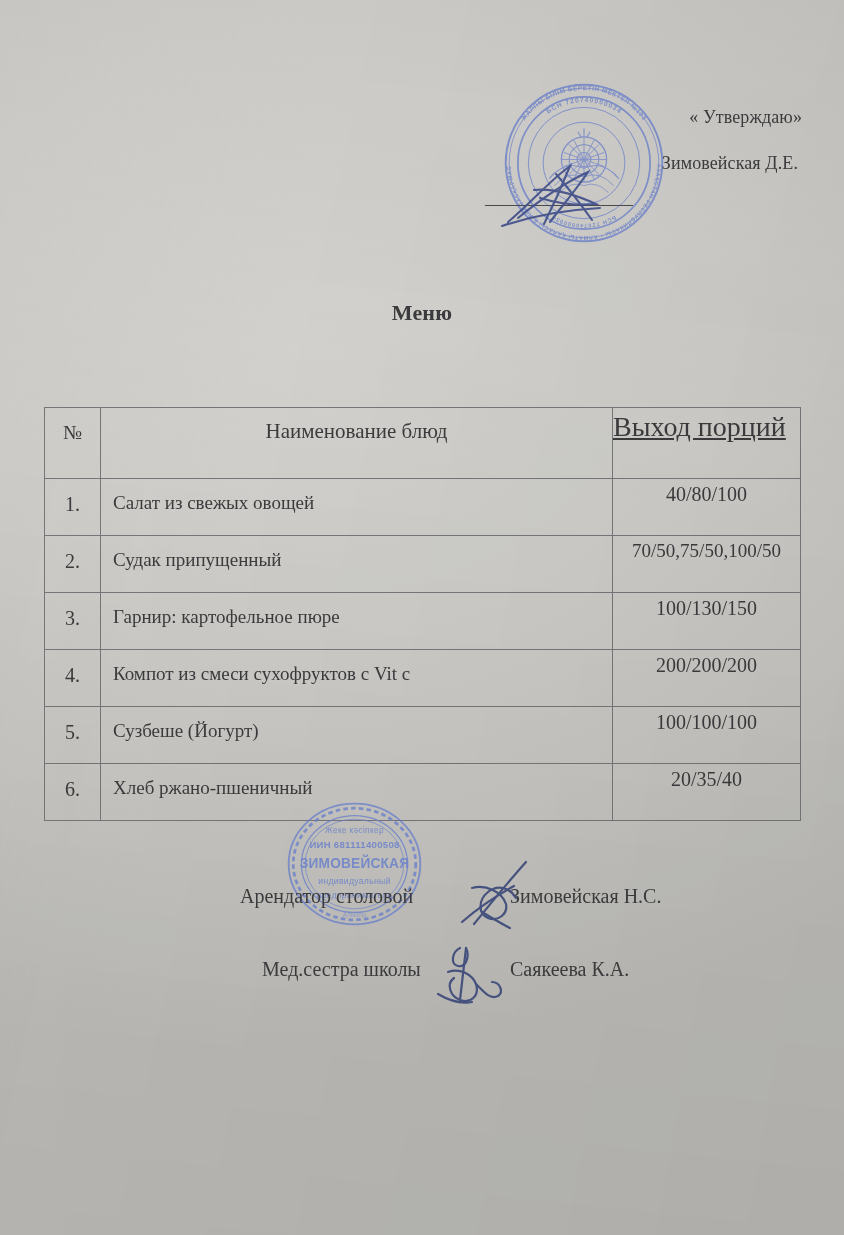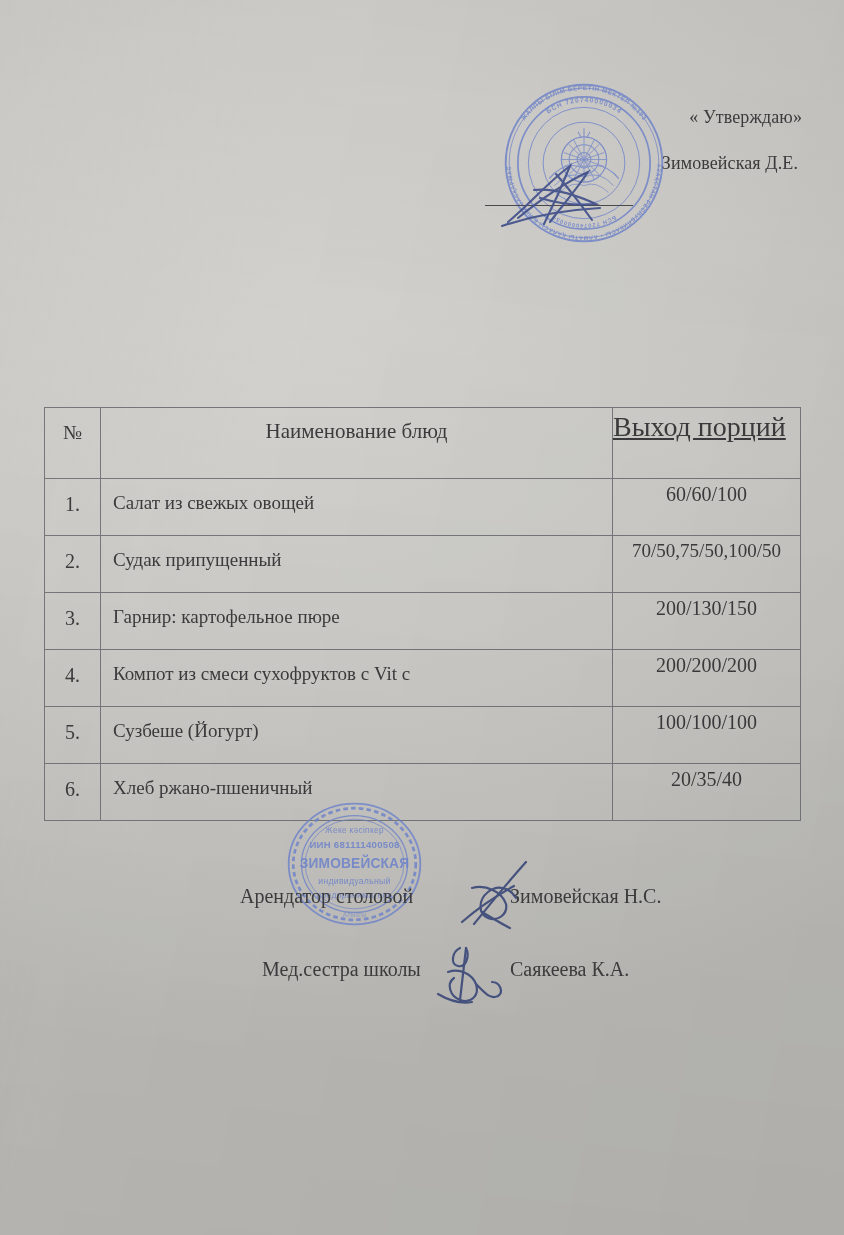--- a/index.html
+++ b/index.html
@@ -238,49 +238,50 @@
   <svg class="ink ink-director" viewBox="0 0 150 72">
     <g fill="none" stroke="#42508a" stroke-width="2.1" stroke-linecap="round" opacity="0.92">
       <path d="M 8,62 C 30,44 48,22 70,6 C 62,26 54,44 44,64"></path>
       <path d="M 18,58 C 40,40 62,24 88,12 C 76,30 62,46 50,62"></path>
       <path d="M 34,30 C 52,28 74,34 96,44 C 80,46 60,44 40,38"></path>
       <path d="M 56,14 C 70,30 82,46 92,60"></path>
       <path d="M 2,66 C 26,58 60,50 100,48"></path>
     </g>
   </svg>
 
+  <div class="title-menu">Меню</div>
 
   <table class="menu-table">
     <colgroup>
       <col class="col-num">
         <col class="col-name">
         <col class="col-yield">
     </colgroup>
     <thead>
       <tr>
         <th class="h-num">№</th>
         <th class="h-name">Наименование блюд</th>
         <th class="h-yield">Выход порций</th>
       </tr>
     </thead>
     <tbody>
       <tr>
         <td class="c-num">1.</td>
         <td class="c-name">Салат из свежых овощей</td>
-        <td class="c-yield">60/60/100</td>
+        <td class="c-yield">40/80/100</td>
       </tr>
       <tr>
         <td class="c-num">2.</td>
         <td class="c-name">Судак припущенный</td>
         <td class="c-yield">70/50,75/50,100/50</td>
       </tr>
       <tr>
         <td class="c-num">3.</td>
         <td class="c-name">Гарнир: картофельное пюре</td>
-        <td class="c-yield">200/130/150</td>
+        <td class="c-yield">100/130/150</td>
       </tr>
       <tr>
         <td class="c-num">4.</td>
         <td class="c-name">Компот из смеси сухофруктов с Vit c</td>
         <td class="c-yield">200/200/200</td>
       </tr>
       <tr>
         <td class="c-num">5.</td>
         <td class="c-name">Сузбеше (Йогурт)</td>
         <td class="c-yield">100/100/100</td>

